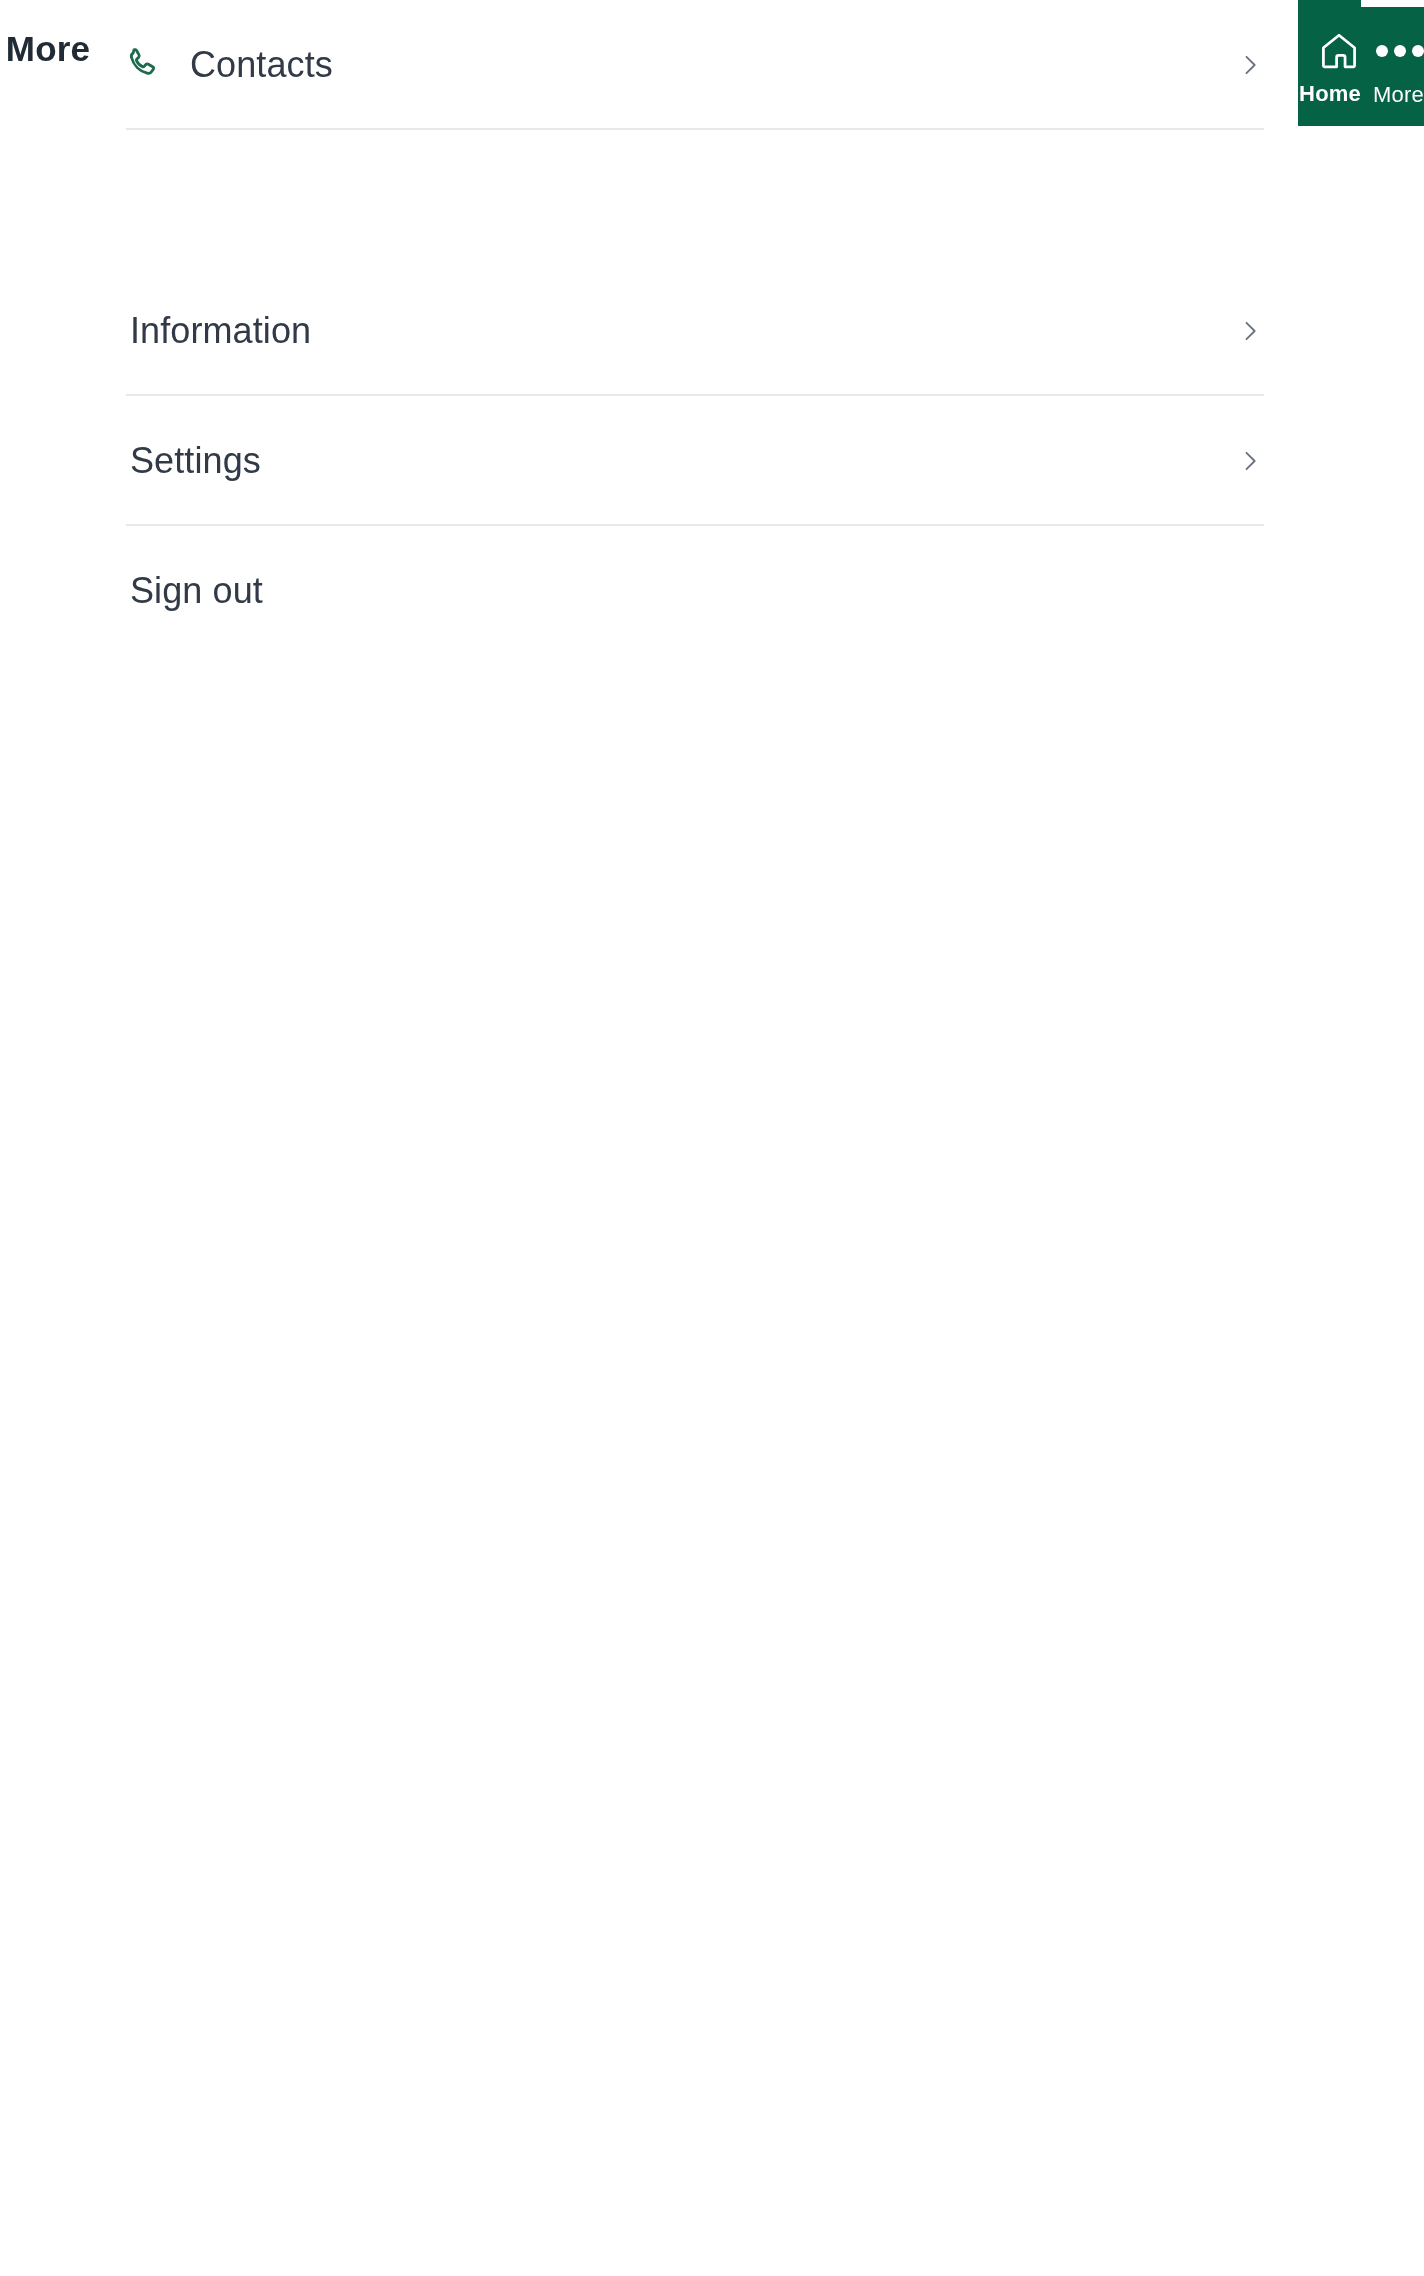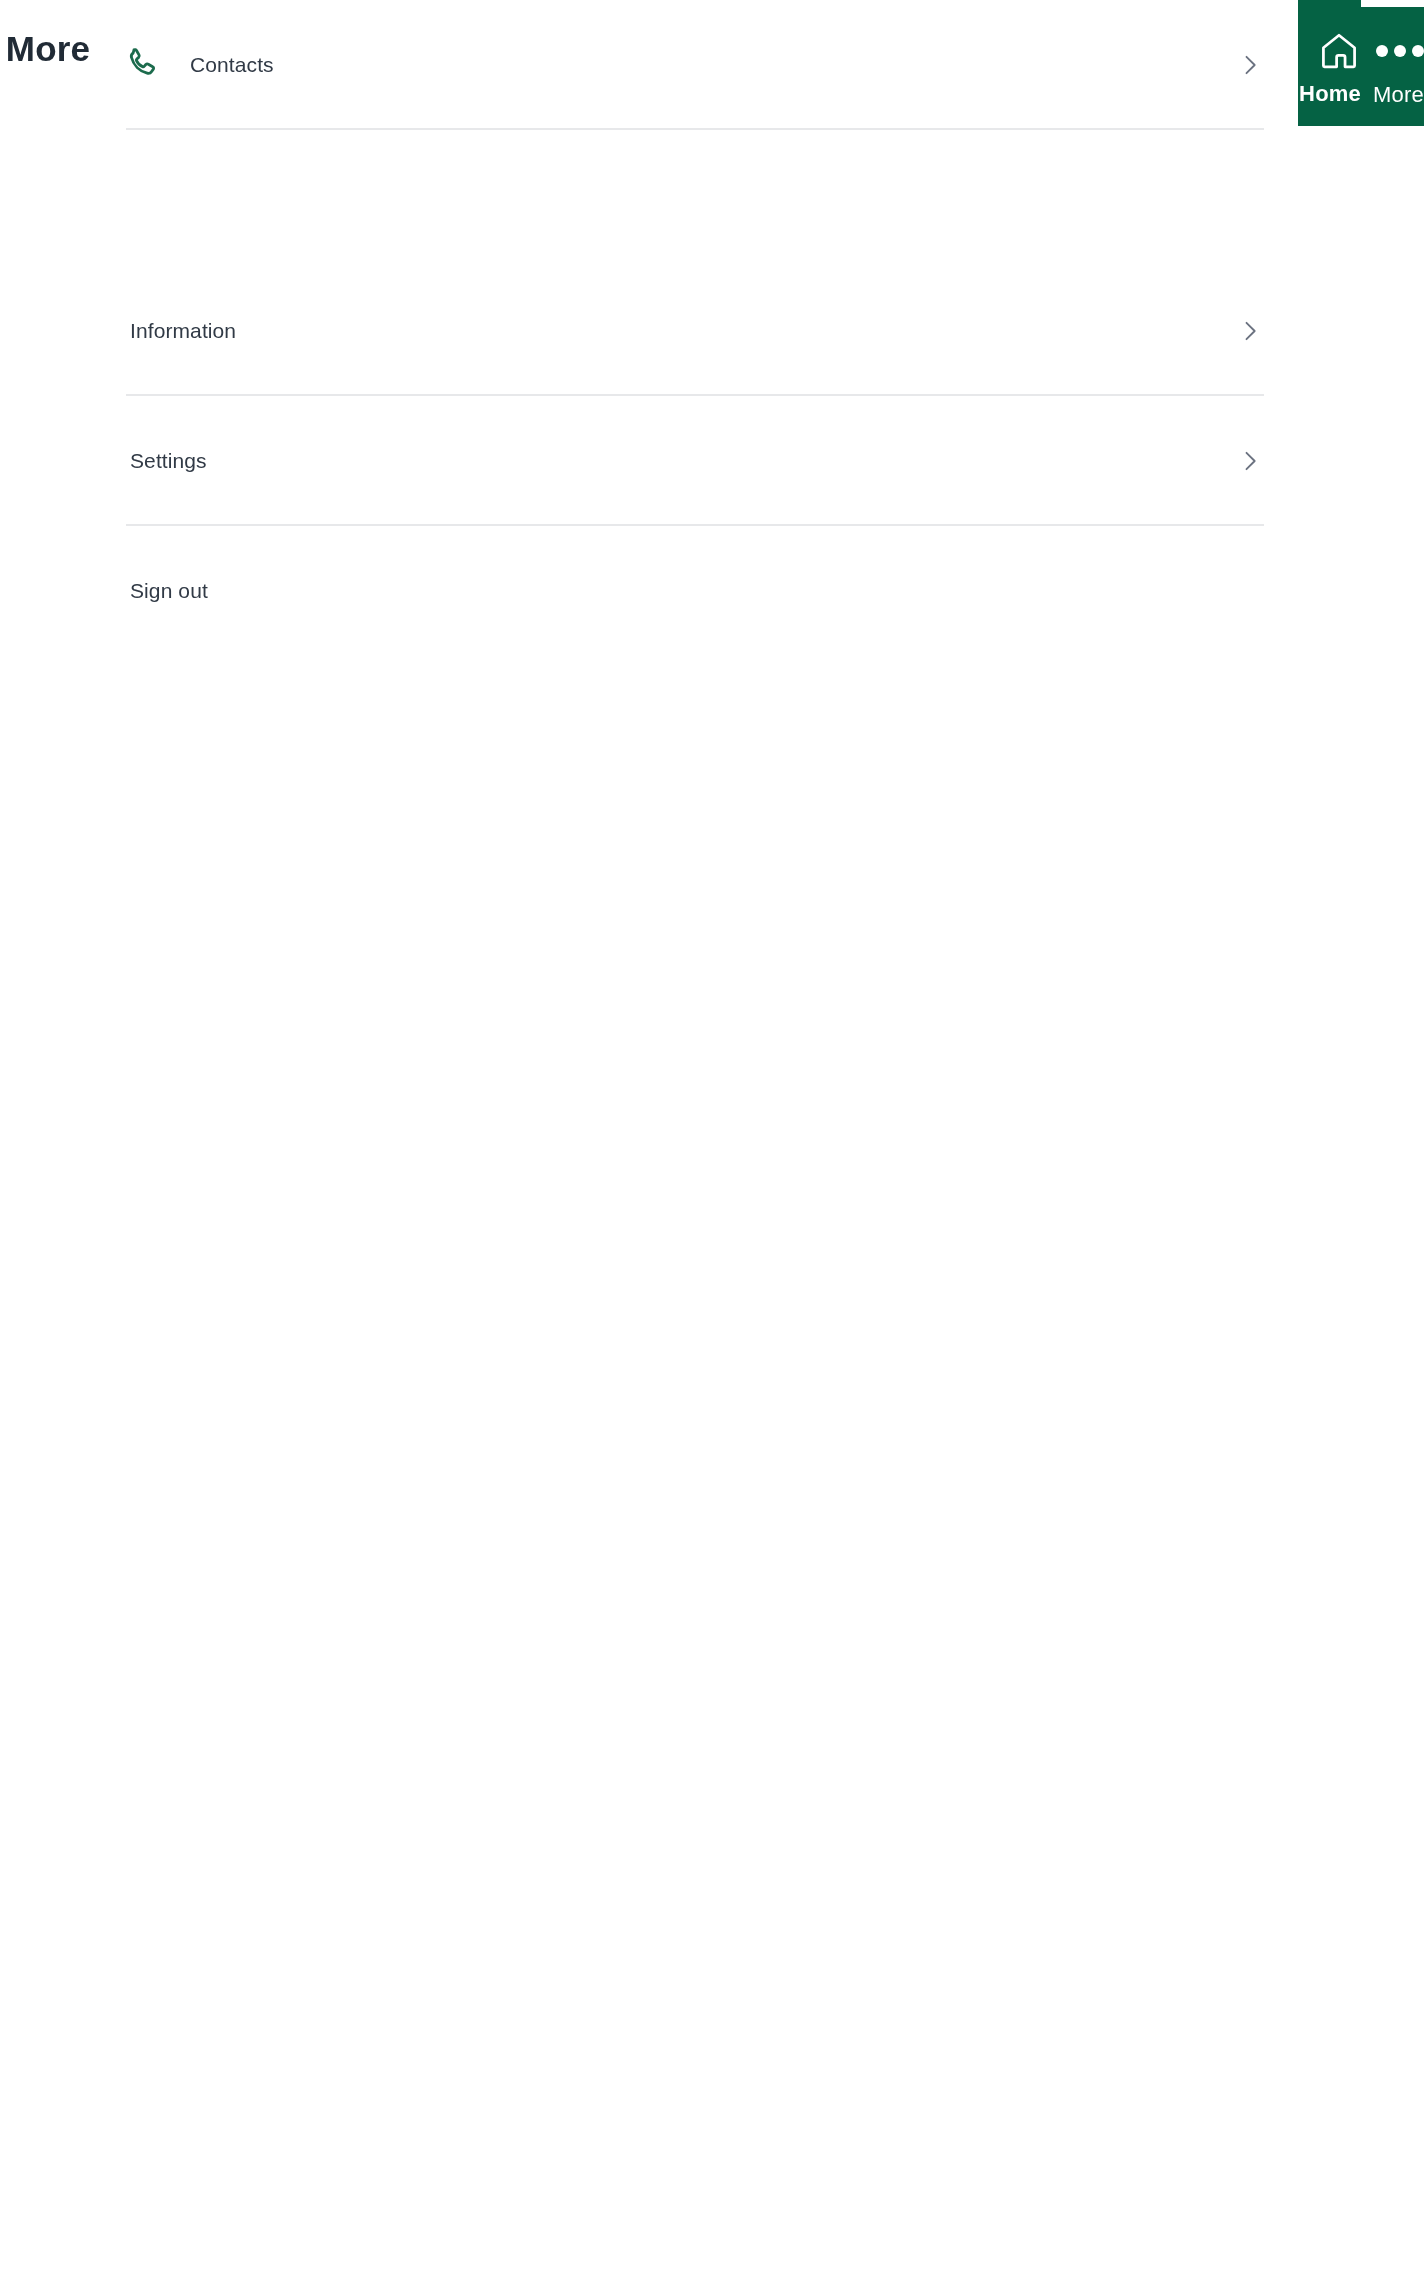--- a/index.html
+++ b/index.html
@@ -73,21 +73,21 @@
     width: 46px;
     height: 46px;
     flex: 0 0 46px;
     display: flex;
     align-items: center;
     justify-content: center;
     margin-right: 24px;
   }
   .row-label {
     flex: 1 1 auto;
-    font-size: 21px;
+    font-size: 36px;
     font-weight: 400;
     color: #313a46;
     line-height: 1.2;
     letter-spacing: 0.1px;
   }
   .row-chevron {
     width: 34px;
     height: 34px;
     flex: 0 0 34px;
     display: flex;

